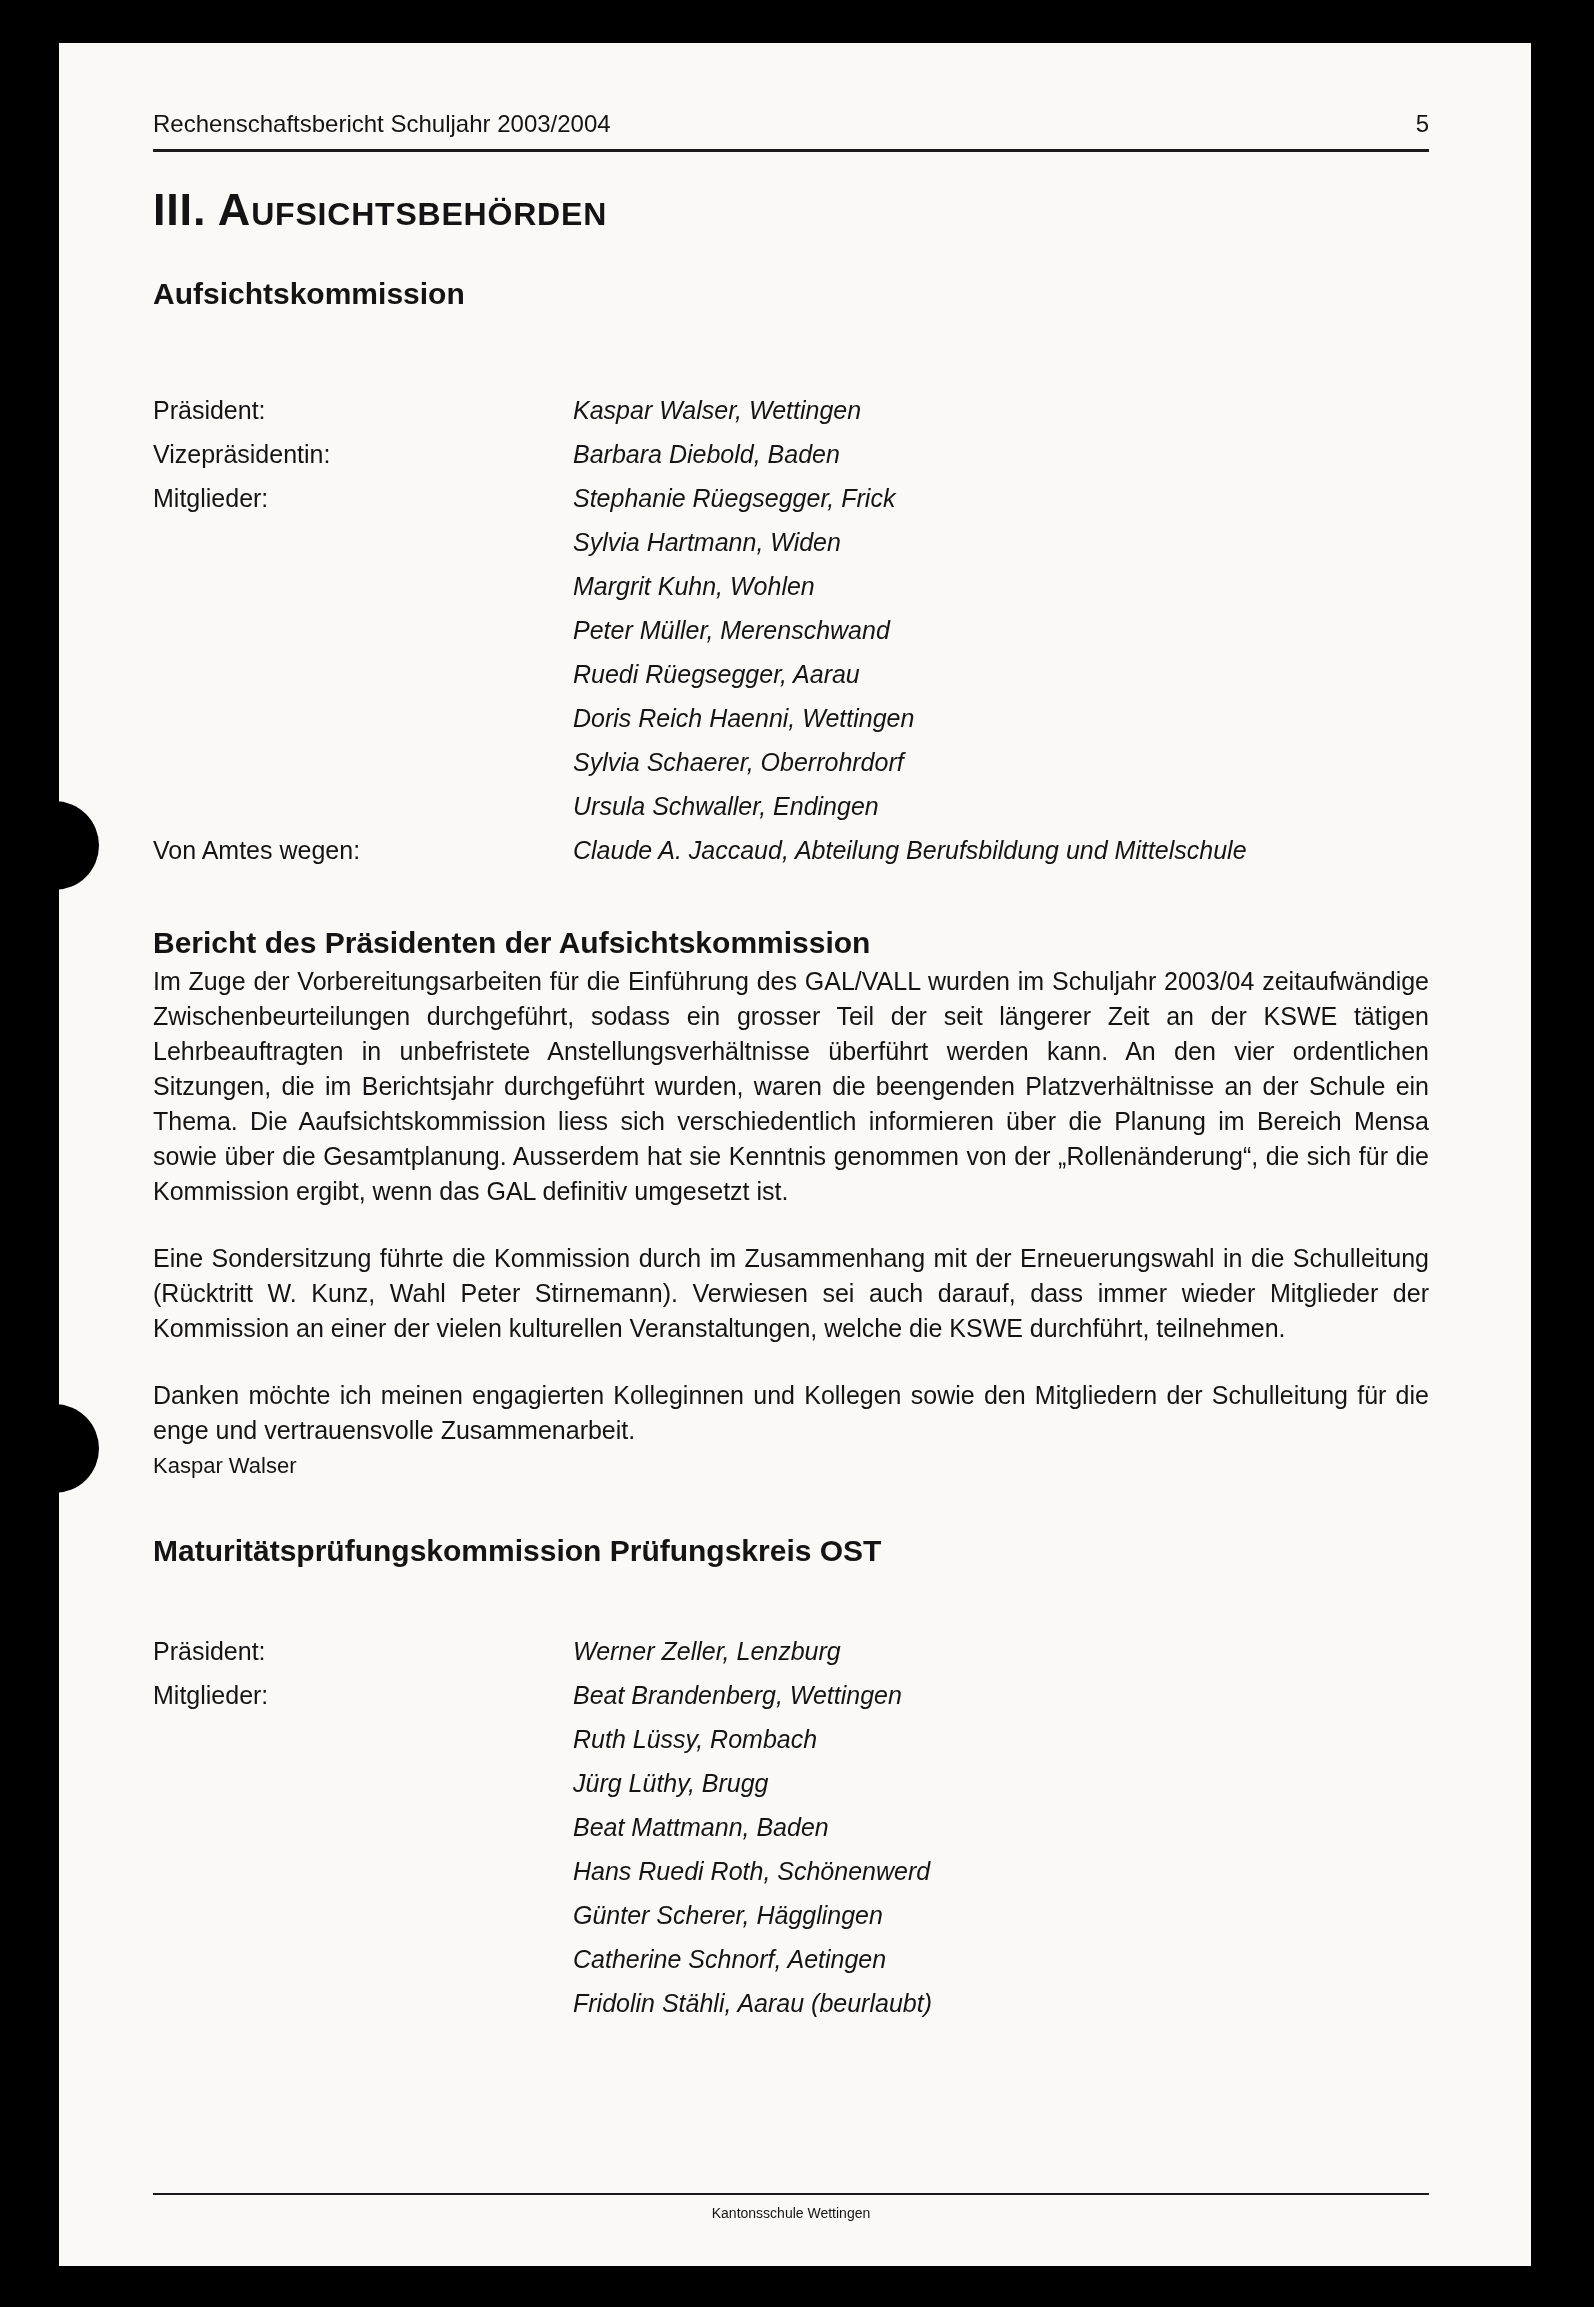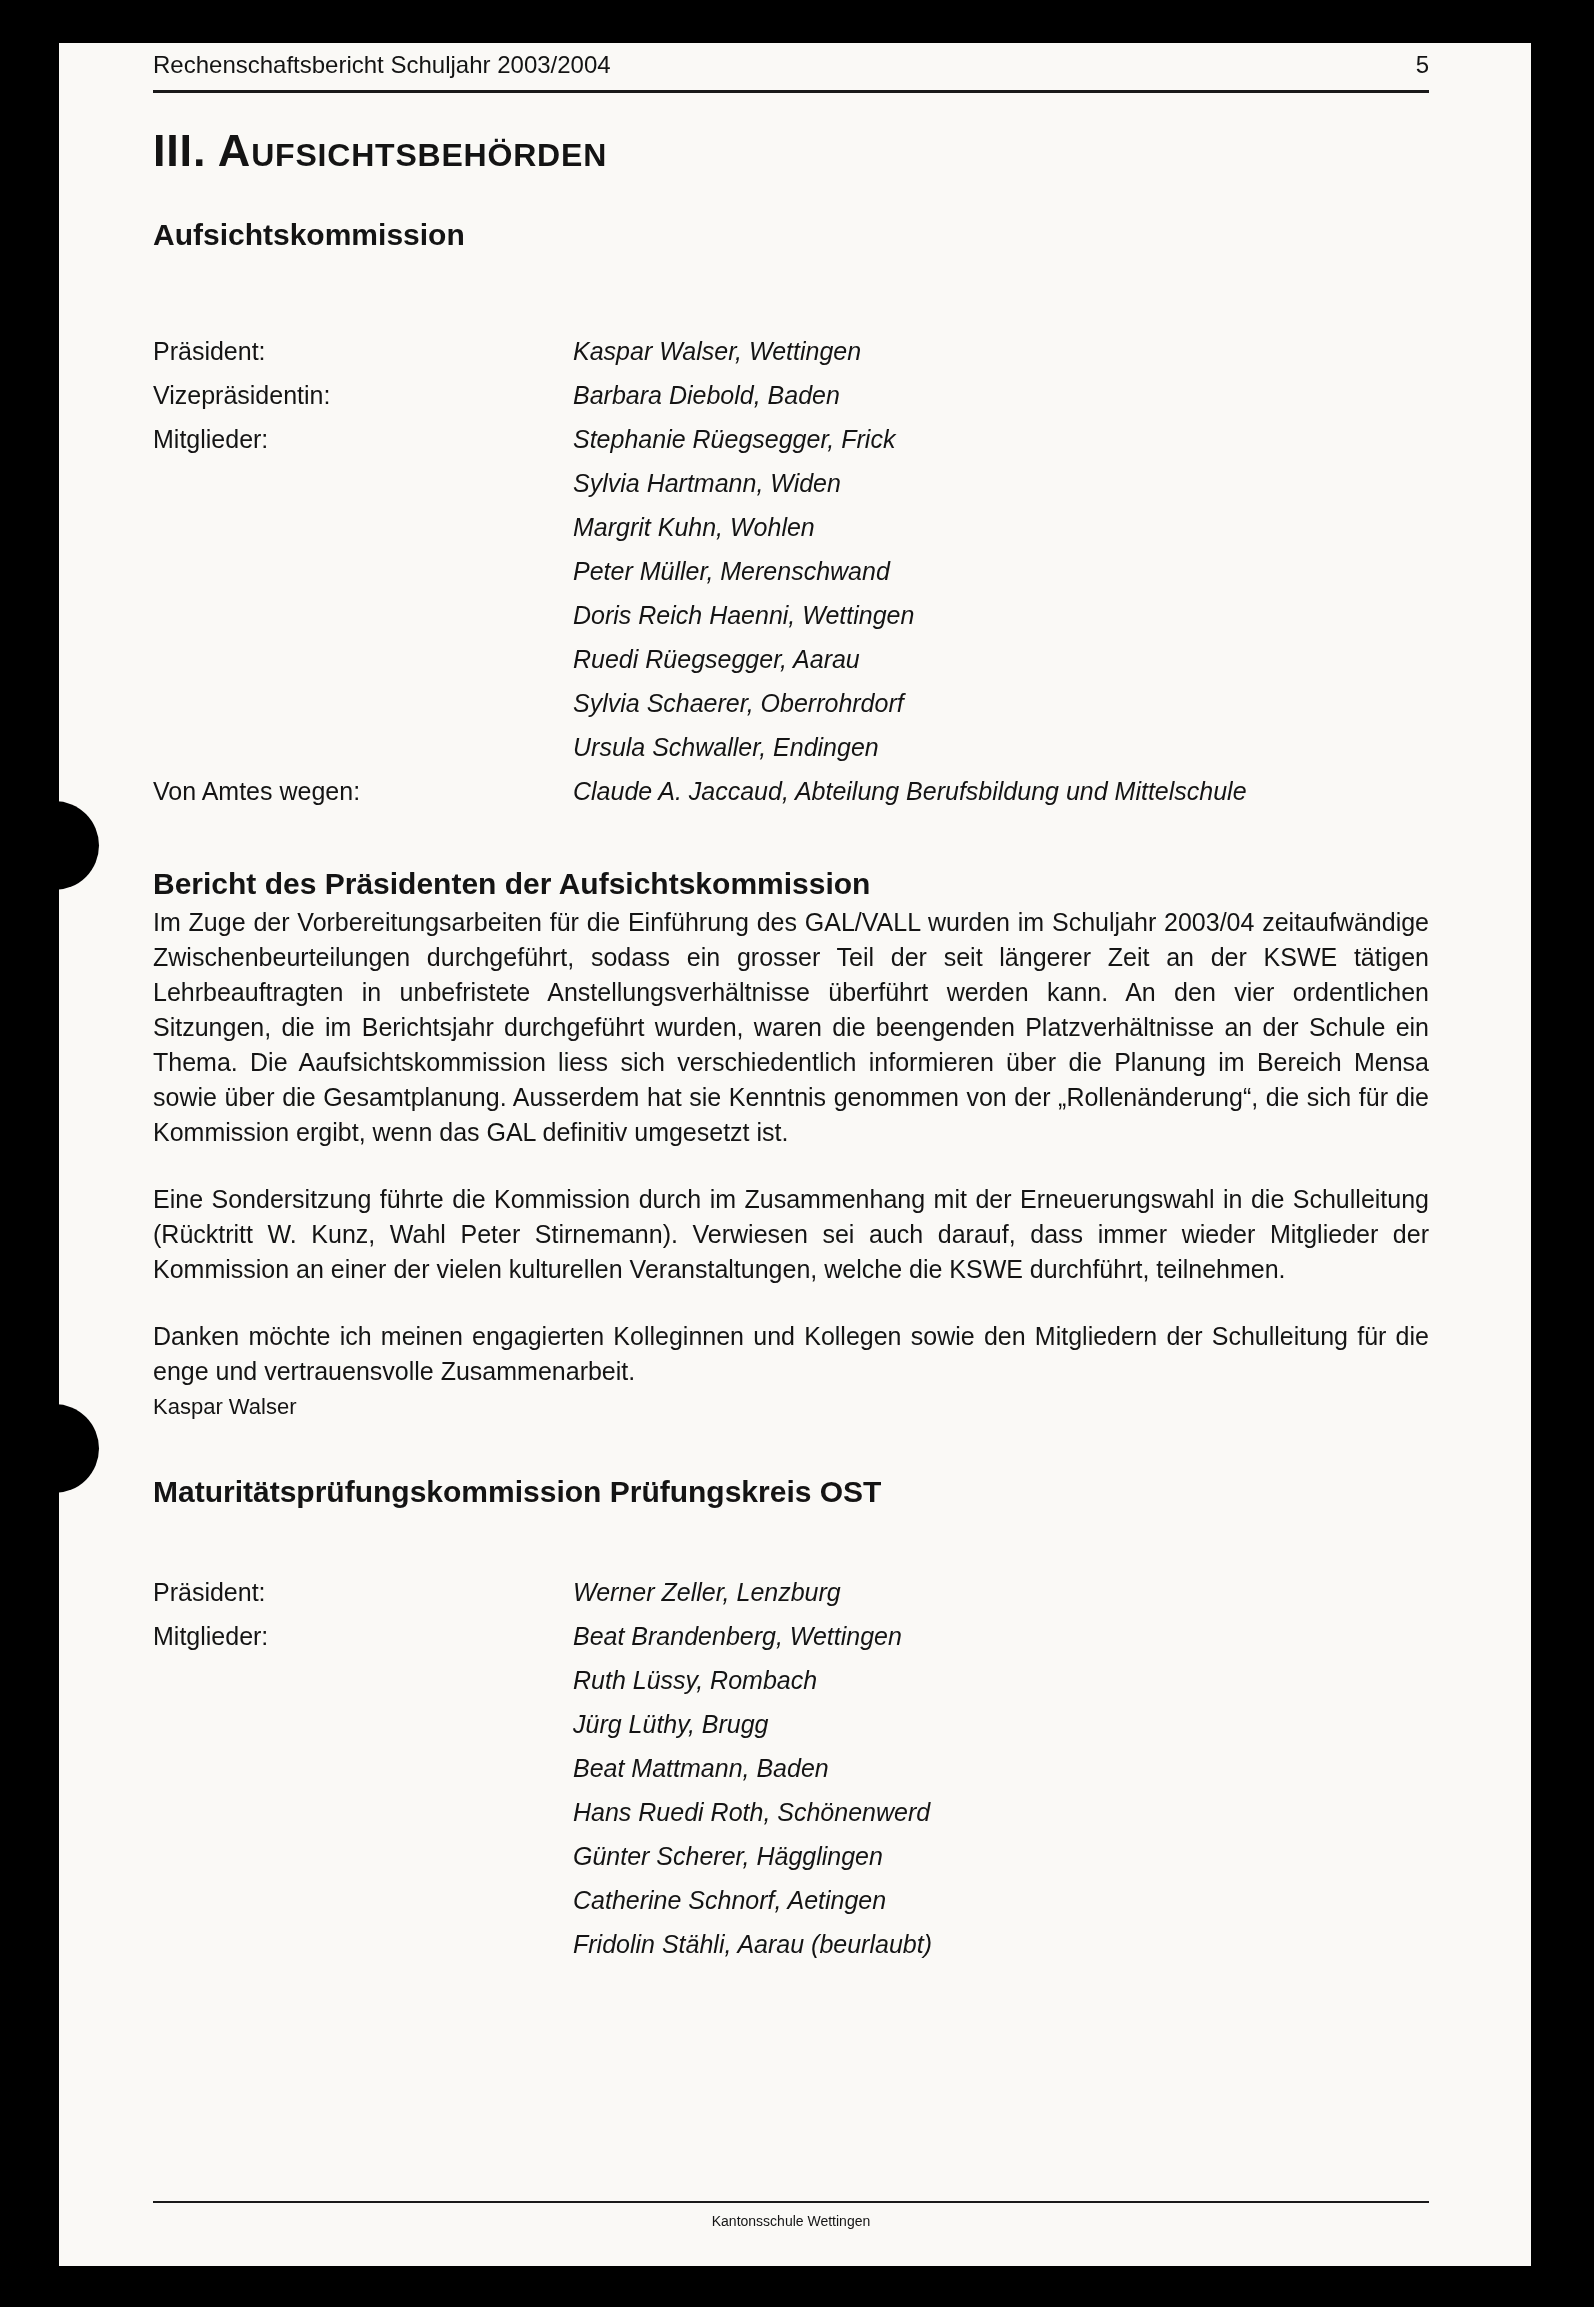--- a/index.html
+++ b/index.html
@@ -13,25 +13,24 @@
     width:1472px; height:2223px;
     background:#faf9f6;
   }
 
   .content {
     position:relative; width:100%; height:100%;
     padding:0 102px 0 94px;
   }
 
   .header {
-    padding-bottom:11px;
+    padding-top:67px; padding-bottom:11px;
     display:flex; justify-content:space-between; align-items:flex-end;
     font-size:24px;
     border-bottom:3.2px solid #1a1a1a;
-    margin-top:8px;
   }
 
   .main-heading {
     margin-top:32px;
     font-size:45px; font-weight:bold;
     font-variant:small-caps;
     letter-spacing:0.8px;
   }
 
   .section-title { font-size:30px; font-weight:bold; }
@@ -119,26 +118,26 @@
             <div class="kv-value">Margrit Kuhn, Wohlen</div>
           </div>
 
           <div class="kv-row">
             <div class="kv-label"></div>
             <div class="kv-value">Peter Müller, Merenschwand</div>
           </div>
 
           <div class="kv-row">
             <div class="kv-label"></div>
+            <div class="kv-value">Ruedi Rüegsegger, Aarau</div>
+          </div>
+
+          <div class="kv-row">
+            <div class="kv-label"></div>
             <div class="kv-value">Doris Reich Haenni, Wettingen</div>
-          </div>
-
-          <div class="kv-row">
-            <div class="kv-label"></div>
-            <div class="kv-value">Ruedi Rüegsegger, Aarau</div>
           </div>
 
           <div class="kv-row">
             <div class="kv-label"></div>
             <div class="kv-value">Sylvia Schaerer, Oberrohrdorf</div>
           </div>
 
           <div class="kv-row">
             <div class="kv-label"></div>
             <div class="kv-value">Ursula Schwaller, Endingen</div>

